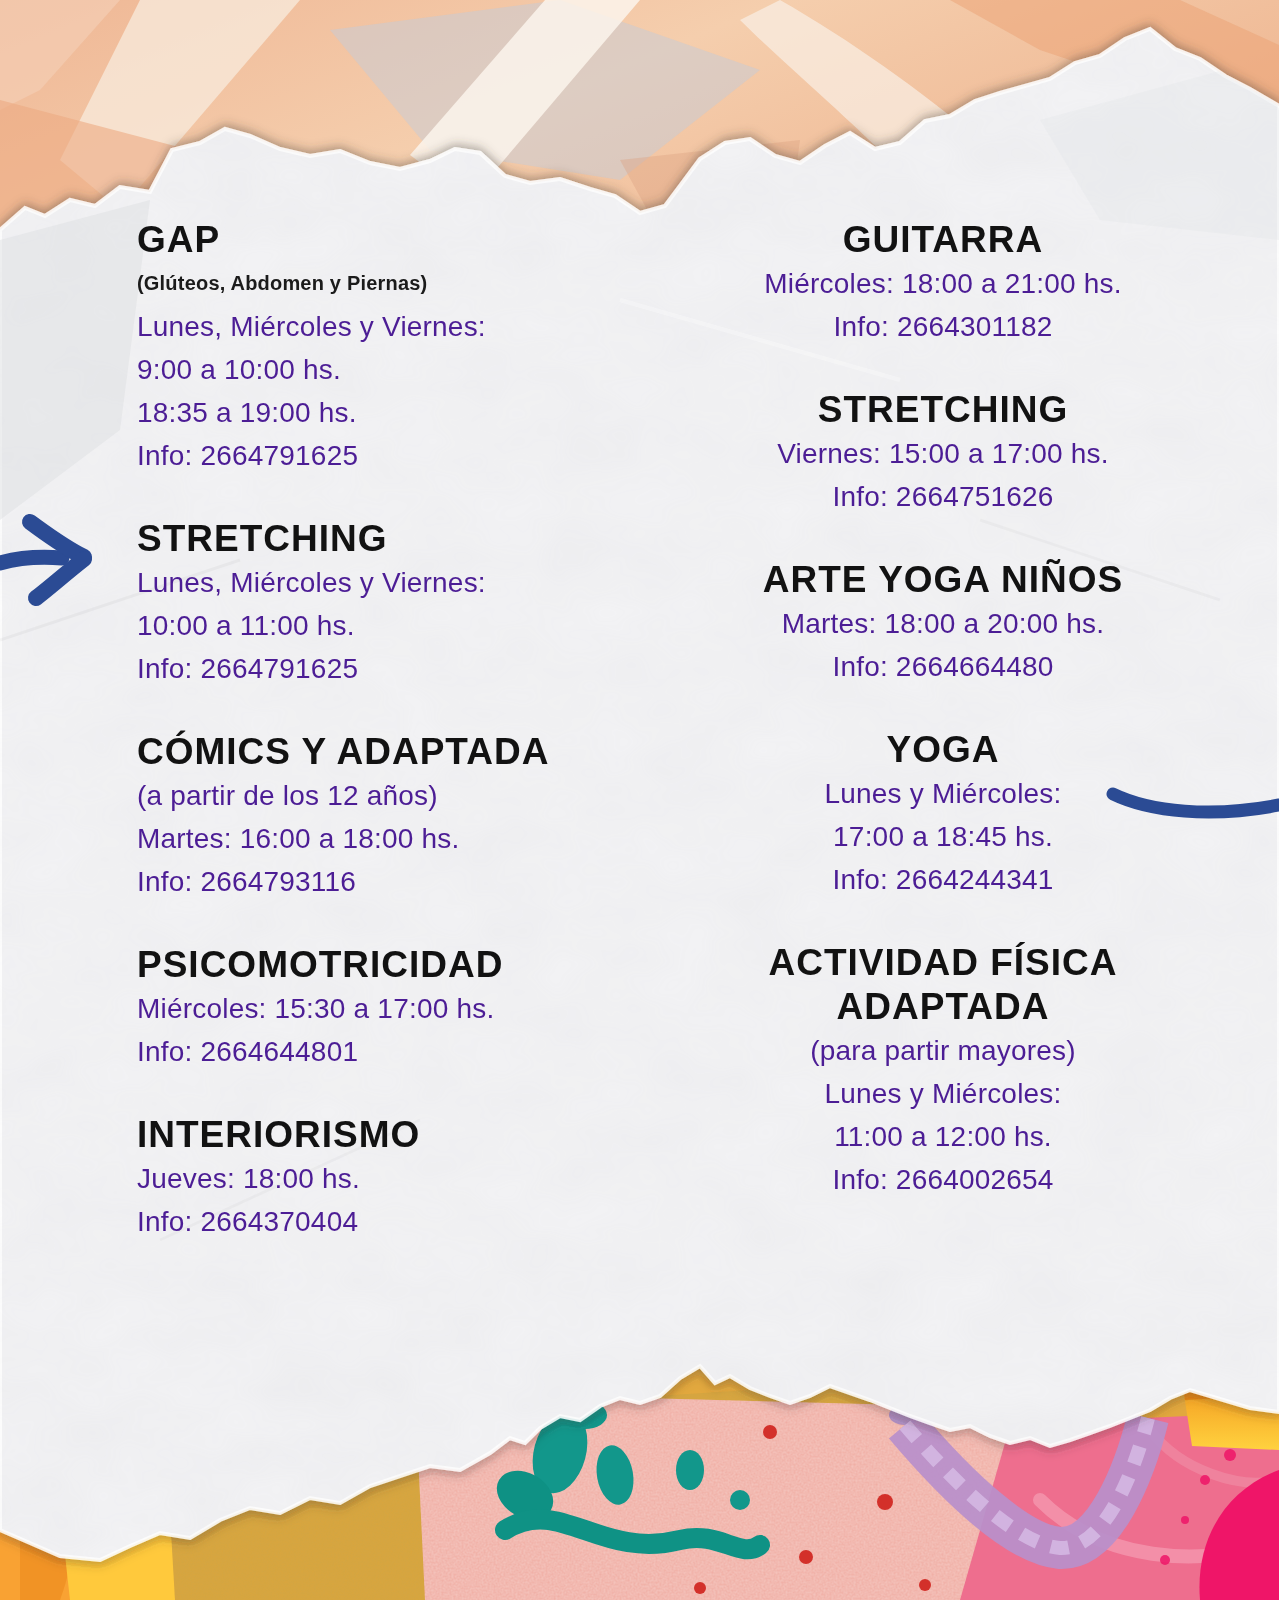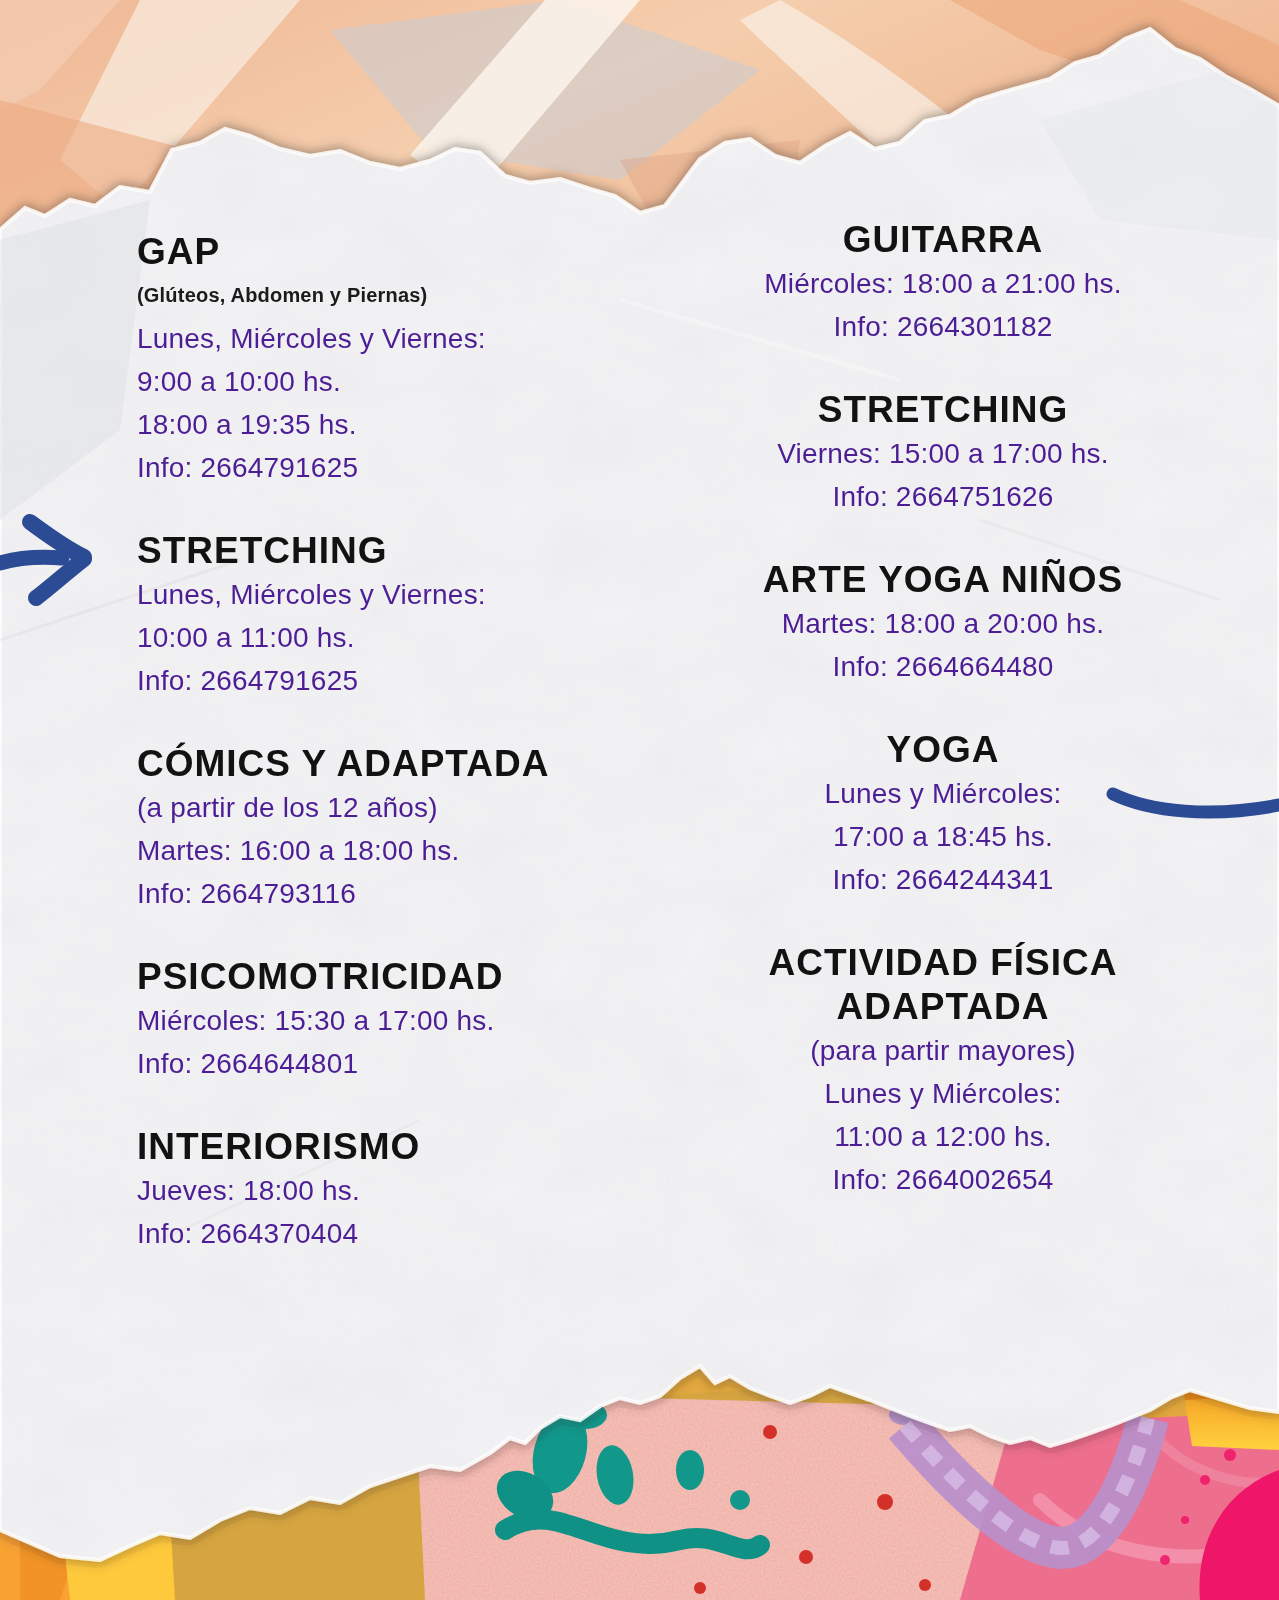--- a/index.html
+++ b/index.html
@@ -4,21 +4,21 @@
 <style>
   html,body{margin:0;padding:0;background:#888;}
   .poster{
     position:relative;width:1279px;height:1600px;overflow:hidden;
     background:#f3f3f5;
     font-family:"Liberation Sans","DejaVu Sans",sans-serif;
     margin:0 auto;
   }
   .art{position:absolute;left:0;top:0;width:1279px;height:1600px;display:block;}
   .col{position:absolute;z-index:5;}
-  .col-left{left:137px;top:218px;width:500px;margin-top:12px;}
+  .col-left{left:137px;top:218px;width:500px;}
   .col-right{left:713px;top:218px;width:460px;text-align:center;}
   .activity{margin:0 0 40px 0;}
   .activity h2{
     margin:0;font-size:37px;line-height:44px;font-weight:900;
     color:#121212;letter-spacing:1px;
   }
   .sub{font-size:20px;line-height:43px;font-weight:700;color:#1b1b1b;letter-spacing:.2px;}
   .line{font-size:28px;line-height:43px;font-weight:400;color:#4c1d95;letter-spacing:.2px;}
 </style>
 </head>
@@ -135,21 +135,21 @@
     </g>
     <path d="M1113,794 C1150,812 1212,818 1279,805" fill="none" stroke-width="13" stroke-linecap="round" stroke="#2b4b94"></path>
   </svg>
 
   <div class="col col-left" id="col-left">
       <section class="activity">
         <h2>GAP</h2>
         <div class="sub">(Glúteos, Abdomen y Piernas)</div>
         <div class="line">Lunes, Miércoles y Viernes:</div>
         <div class="line">9:00 a 10:00 hs.</div>
-        <div class="line">18:00 a 19:35 hs.</div>
+        <div class="line">18:35 a 19:00 hs.</div>
         <div class="line">Info: 2664791625</div>
       </section>
       <section class="activity">
         <h2>STRETCHING</h2>
         <div class="line">Lunes, Miércoles y Viernes:</div>
         <div class="line">10:00 a 11:00 hs.</div>
         <div class="line">Info: 2664791625</div>
       </section>
       <section class="activity">
         <h2>CÓMICS Y ADAPTADA</h2>

